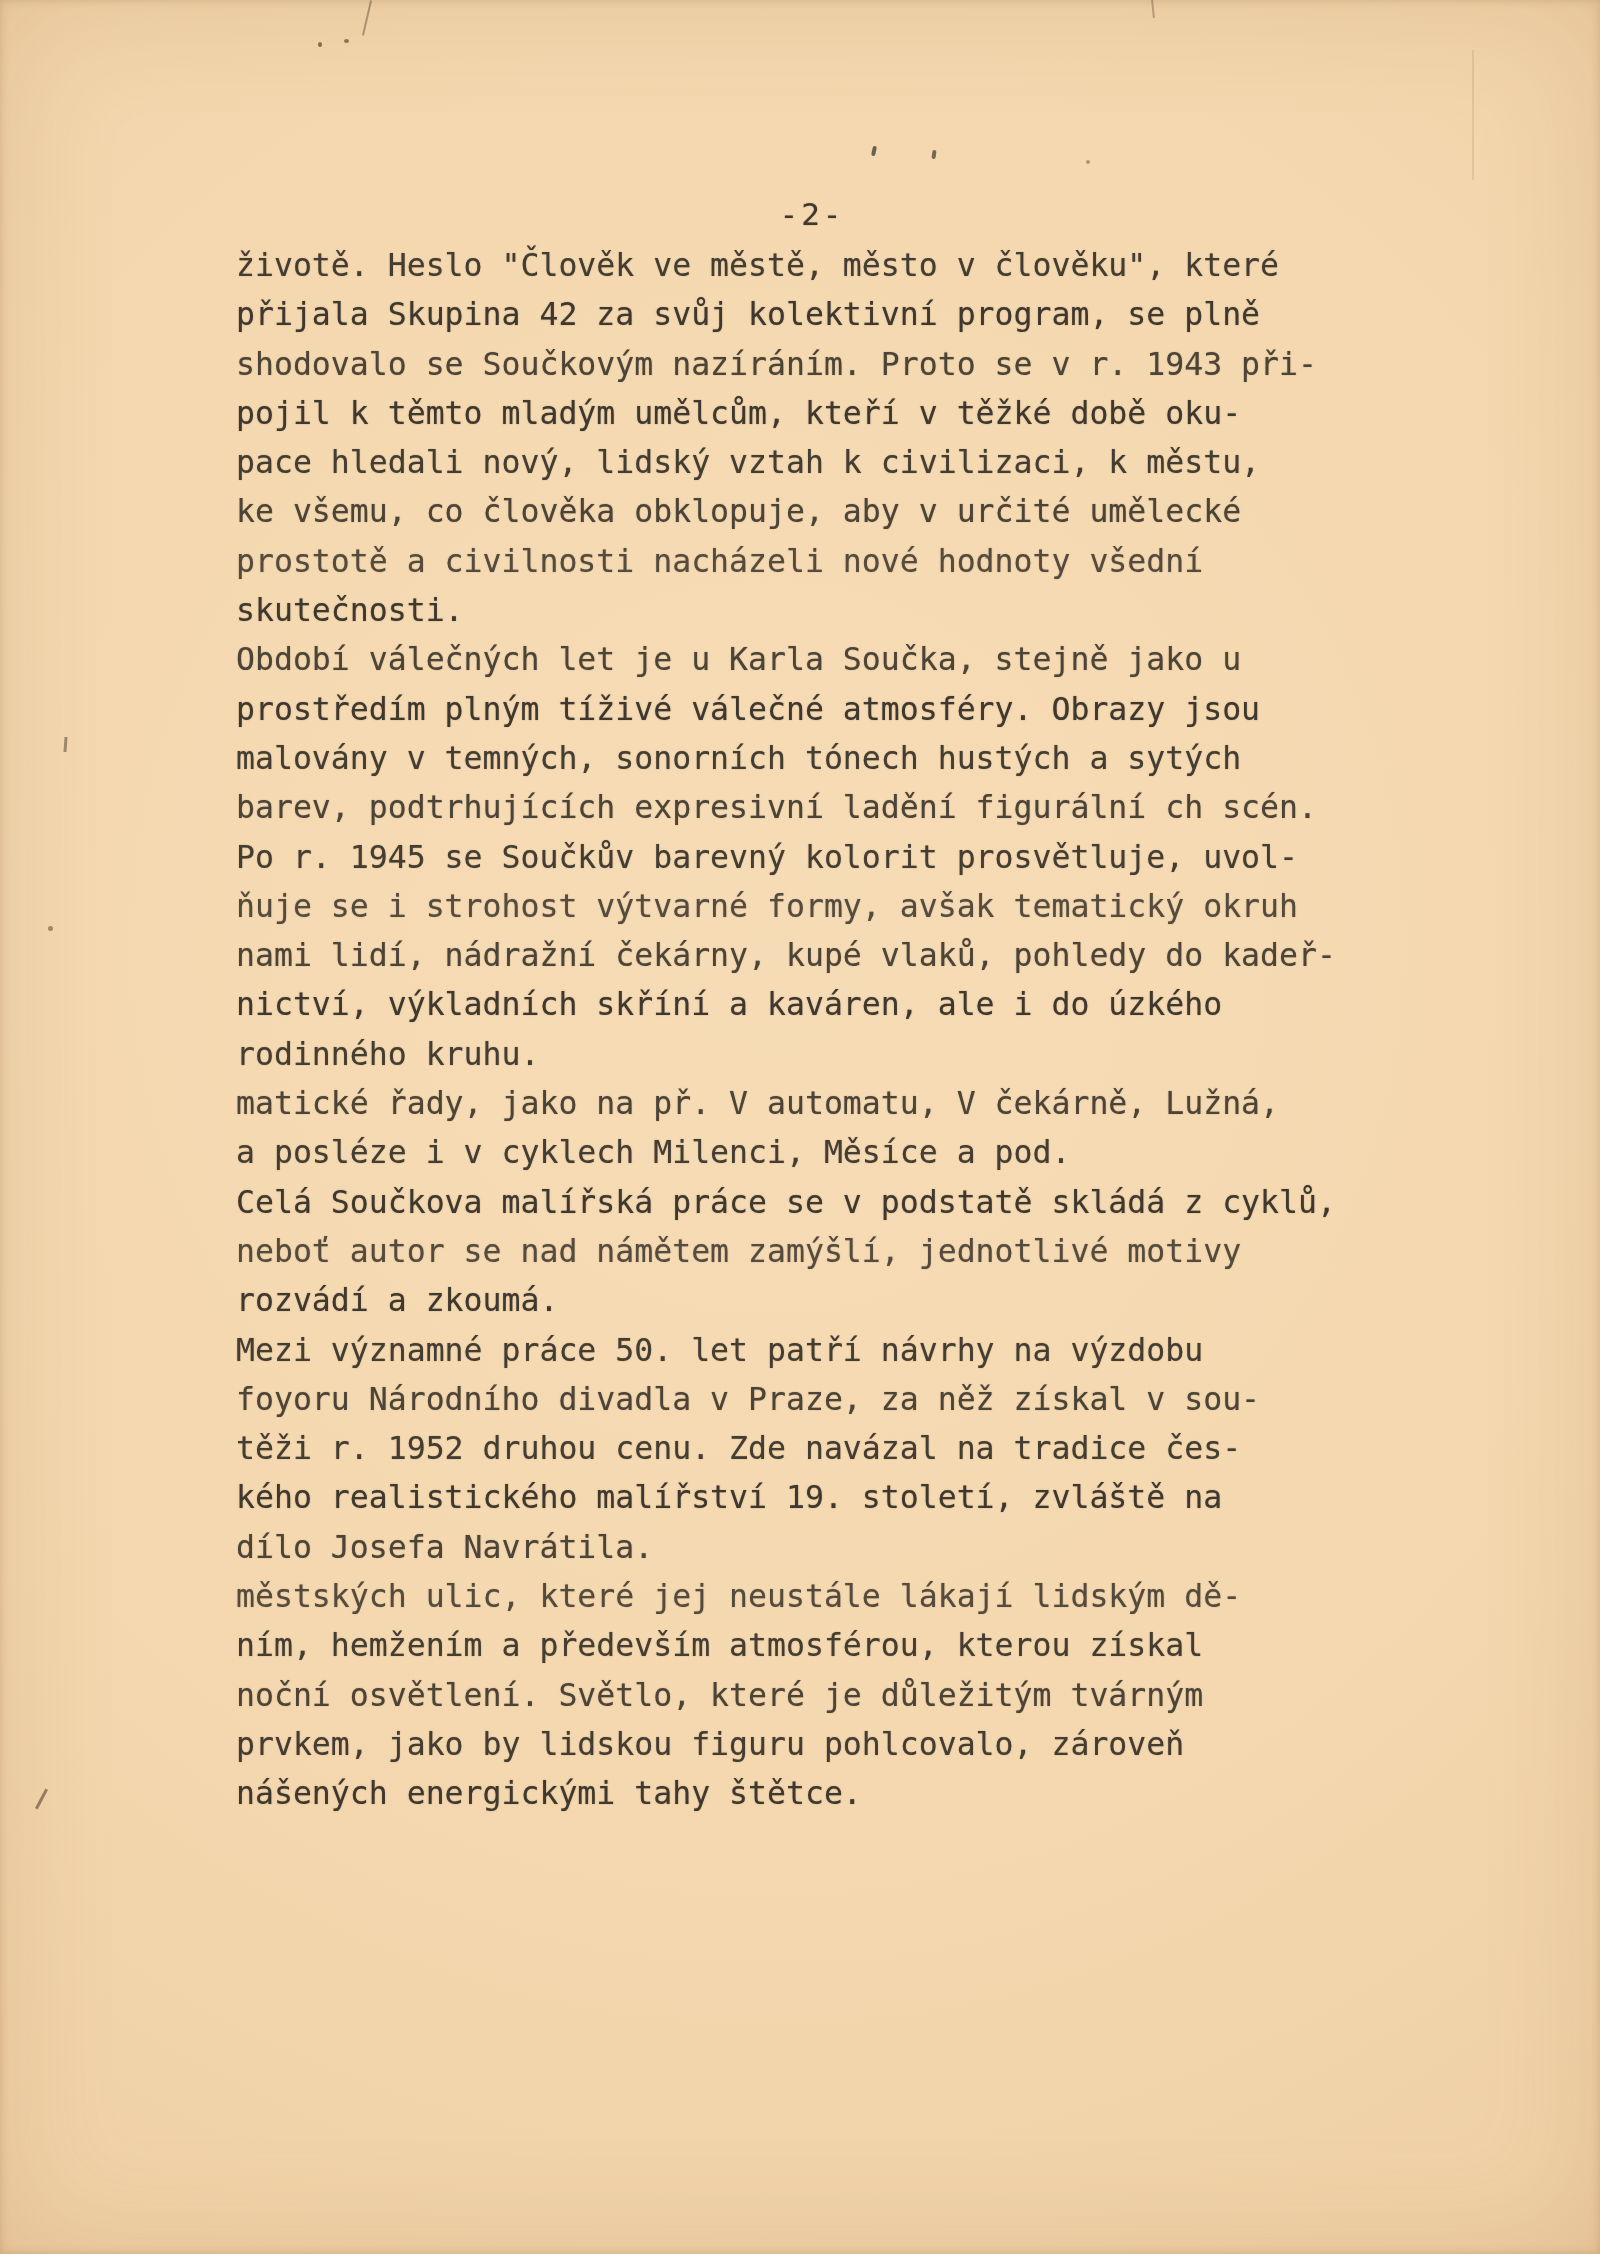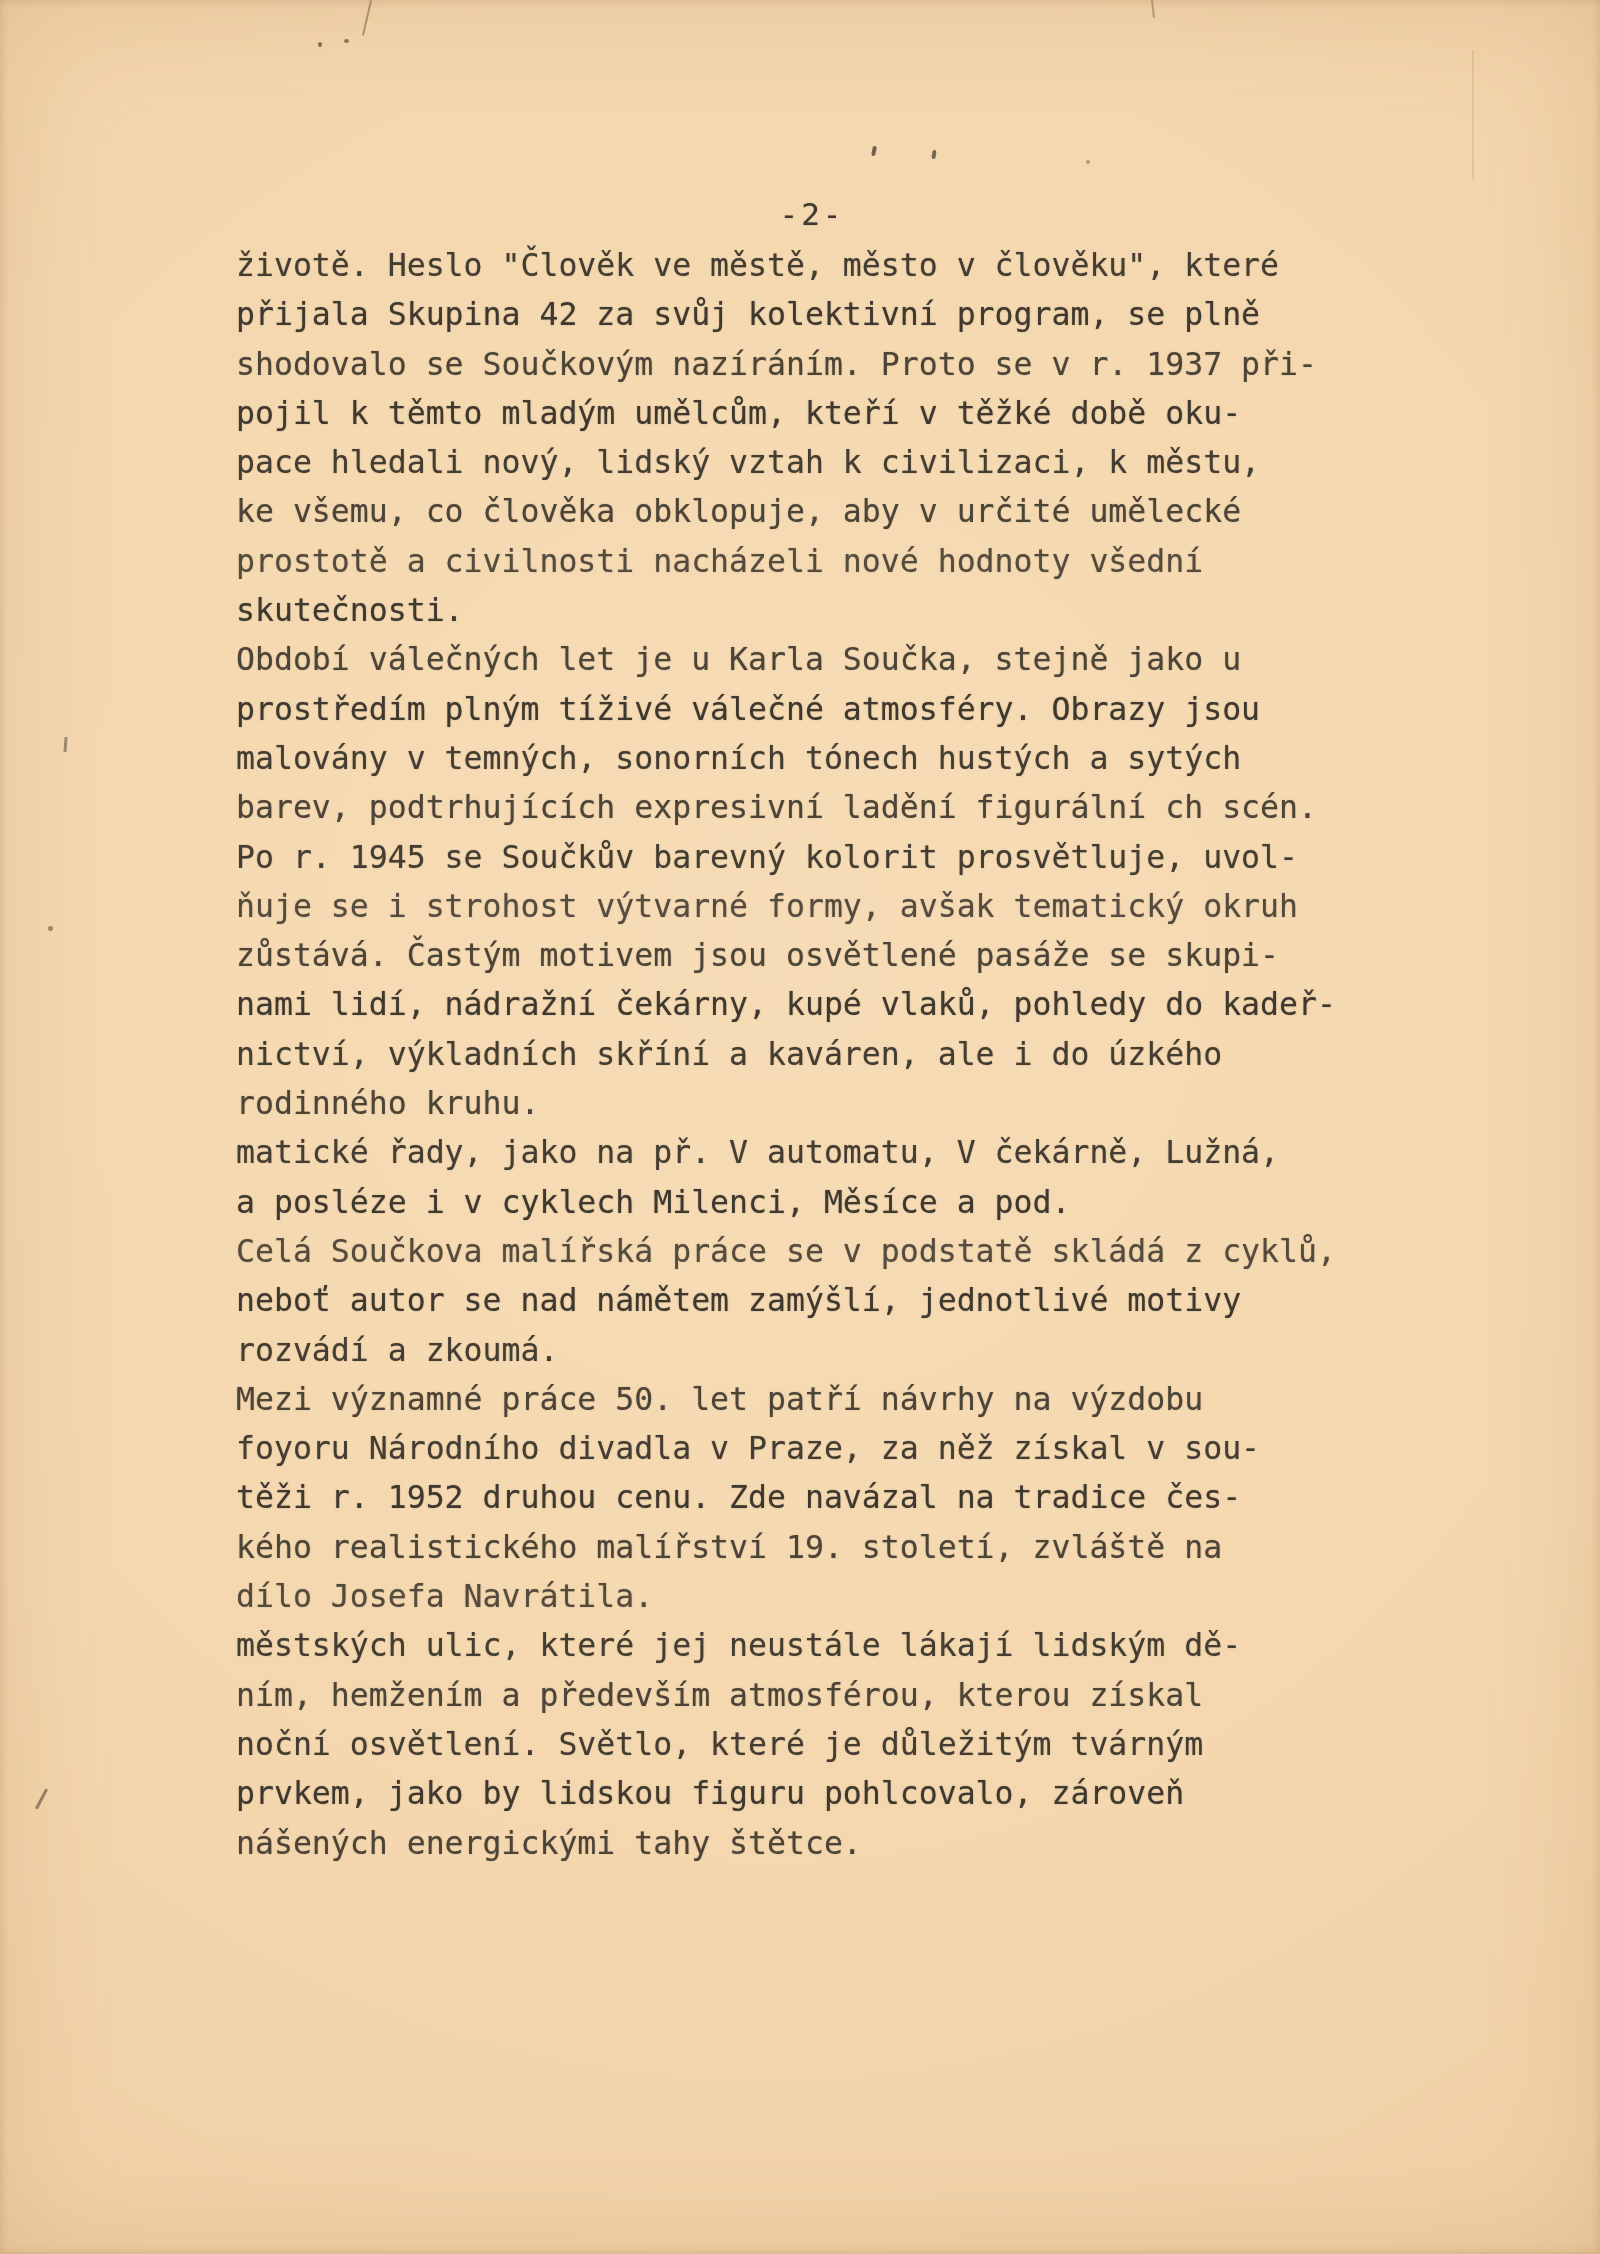--- a/index.html
+++ b/index.html
@@ -63,33 +63,32 @@
 </head>
 <body>
 
 <div class="paper">
 
   <div class="page-number">-2-</div>
 
   <div class="body-text">
     <div class="line">životě. Heslo "Člověk ve městě, město v člověku", které</div>
     <div class="line">přijala Skupina 42 za svůj kolektivní program, se plně</div>
-    <div class="line">shodovalo se Součkovým nazíráním. Proto se v r. 1937 při-</div>
+    <div class="line">shodovalo se Součkovým nazíráním. Proto se v r. 1943 při-</div>
     <div class="line">pojil k těmto mladým umělcům, kteří v těžké době oku-</div>
     <div class="line">pace hledali nový, lidský vztah k civilizaci, k městu,</div>
     <div class="line">ke všemu, co člověka obklopuje, aby v určité umělecké</div>
     <div class="line">prostotě a civilnosti nacházeli nové hodnoty všední</div>
     <div class="line">skutečnosti.</div>
     <div class="line">Období válečných let je u Karla Součka, stejně jako u</div>
     <div class="line">prostředím plným tíživé válečné atmosféry. Obrazy jsou</div>
     <div class="line">malovány v temných, sonorních tónech hustých a sytých</div>
     <div class="line">barev, podtrhujících expresivní ladění figurální ch scén.</div>
     <div class="line">Po r. 1945 se Součkův barevný kolorit prosvětluje, uvol-</div>
     <div class="line">ňuje se i strohost výtvarné formy, avšak tematický okruh</div>
-    <div class="line">zůstává. Častým motivem jsou osvětlené pasáže se skupi-</div>
     <div class="line">nami lidí, nádražní čekárny, kupé vlaků, pohledy do kadeř-</div>
     <div class="line">nictví, výkladních skříní a kaváren, ale i do úzkého</div>
     <div class="line">rodinného kruhu.</div>
     <div class="line">matické řady, jako na př. V automatu, V čekárně, Lužná,</div>
     <div class="line">a posléze i v cyklech Milenci, Měsíce a pod.</div>
     <div class="line">Celá Součkova malířská práce se v podstatě skládá z cyklů,</div>
     <div class="line">neboť autor se nad námětem zamýšlí, jednotlivé motivy</div>
     <div class="line">rozvádí a zkoumá.</div>
     <div class="line">Mezi významné práce 50. let patří návrhy na výzdobu</div>
     <div class="line">foyoru Národního divadla v Praze, za něž získal v sou-</div>

